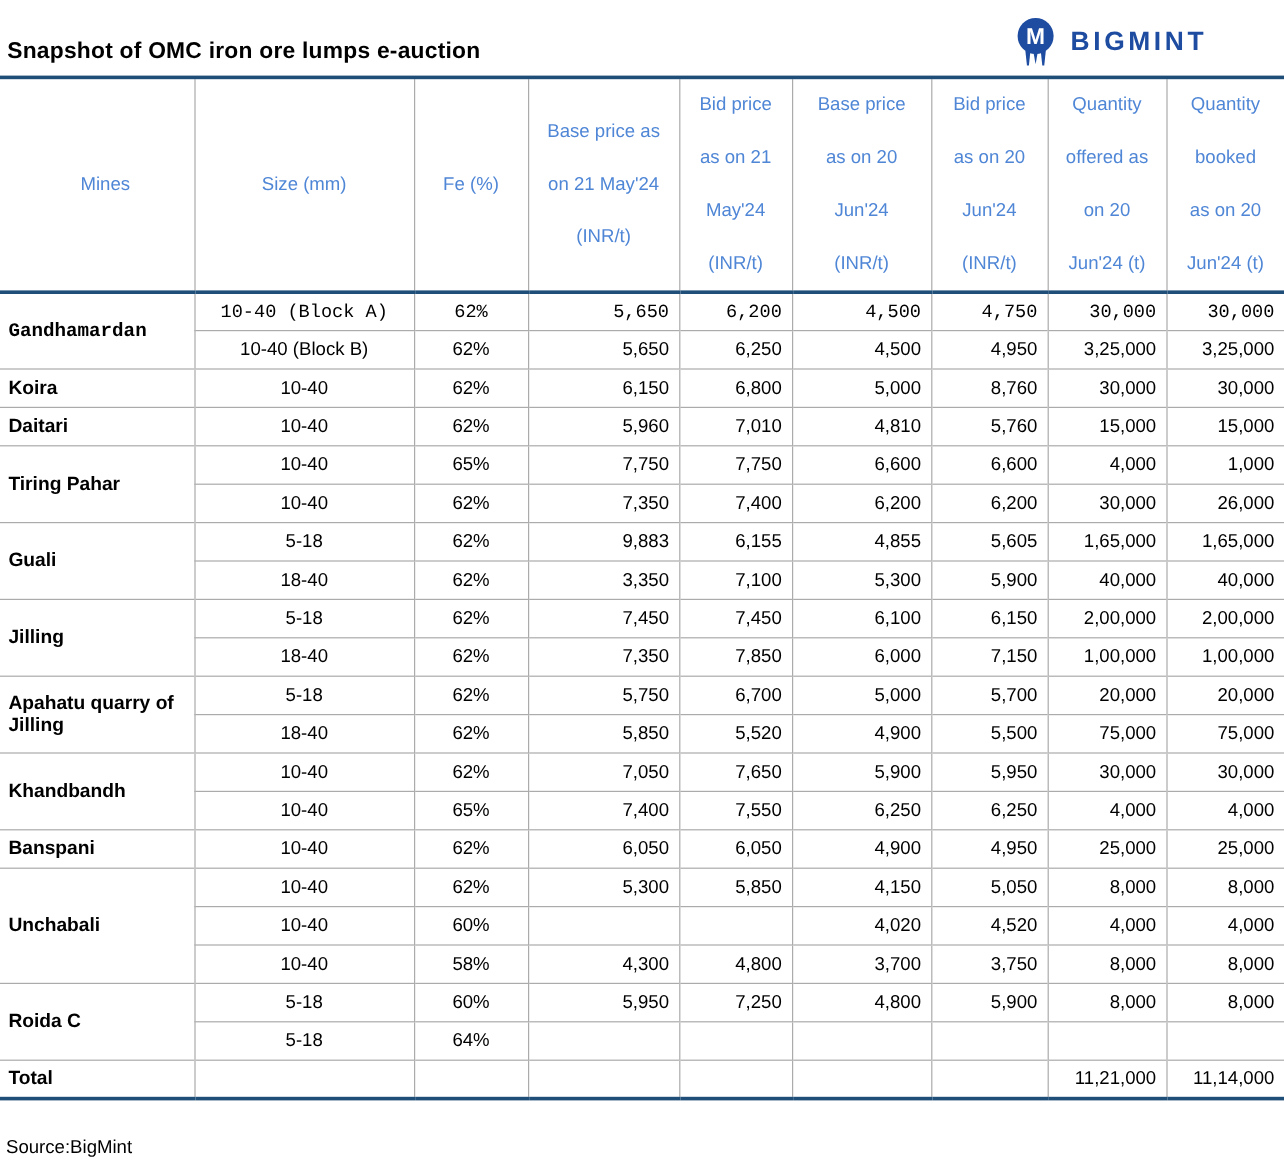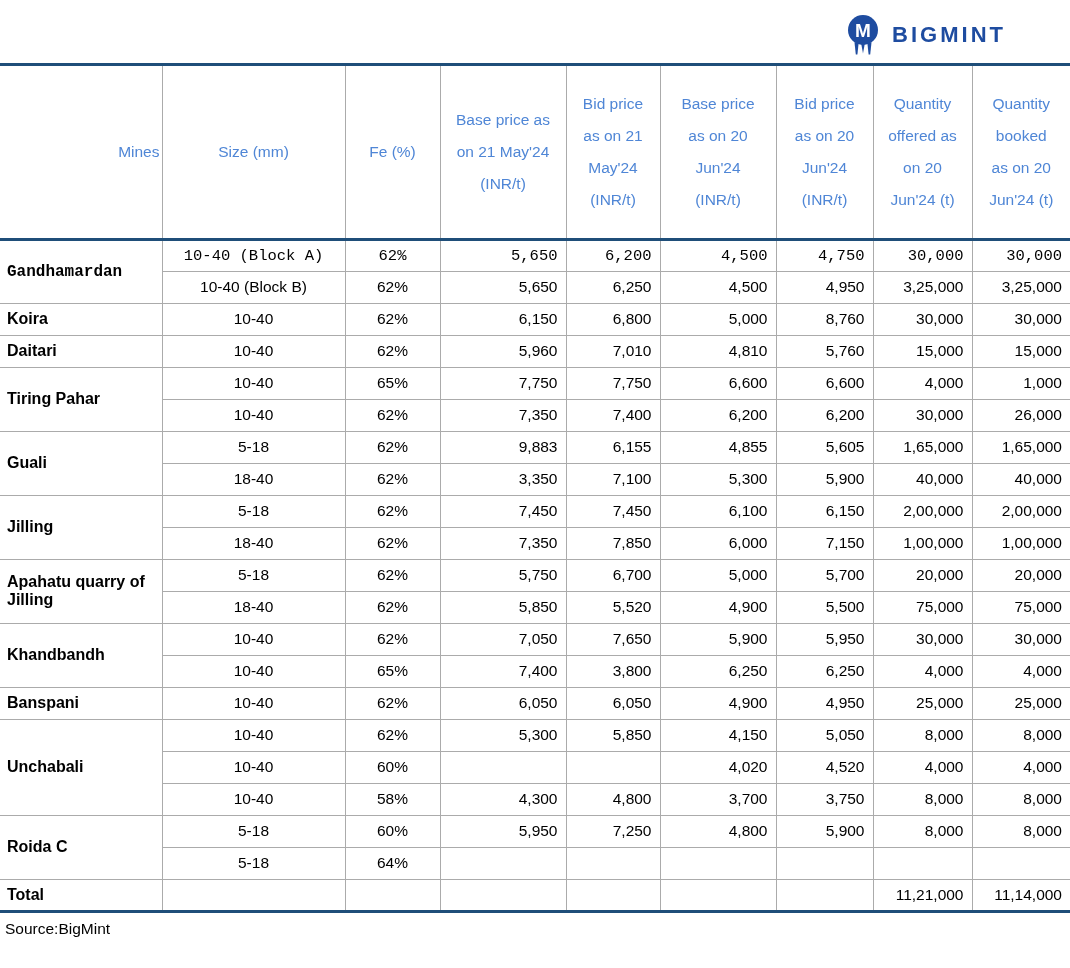--- a/index.html
+++ b/index.html
@@ -16,37 +16,38 @@
   }
   .titlebar{position:relative;height:66px;border-bottom:3px solid var(--accent-navy);}
   .title{position:absolute;left:6px;bottom:9px;font-size:19px;font-weight:700;letter-spacing:.2px;}
   .logo{position:absolute;right:64px;top:12px;display:flex;align-items:center;gap:8px;}
   .logo-text{font-size:22px;font-weight:800;letter-spacing:3px;color:var(--logo-blue);}
   table{border-collapse:collapse;width:1070px;table-layout:fixed;}
   th,td{border-right:1px solid var(--grid-gray);overflow:hidden;}
   th:last-child,td:last-child{border-right:none;}
   thead th{
     height:173px;border-bottom:3px solid var(--accent-navy);
-    color:var(--header-blue);font-weight:400;font-size:15.5px;line-height:32px;
+    color:var(--header-blue);font-weight:400;font-size:15.5px;line-height:44px;
     white-space:pre-line;text-align:center;vertical-align:middle;padding:0 2px;
   }
-  thead th.h-mines{text-align:right;padding-left:16px;}
+  thead th.h-mines{text-align:center;padding-left:16px;}
   tbody td{height:32px;font-size:15.5px;vertical-align:middle;border-top:1px solid var(--grid-gray);}
   tbody.data tr:first-child td{border-top:none;font-family:Liberation Mono, monospace;}
   td.mine{font-weight:700;font-size:16px;text-align:left;padding-left:7px;}
   td.c-size{text-align:center;}
   td.c-fe{text-align:center;}
   td.c-num{text-align:right;padding-right:8px;}
   tbody.foot td{border-bottom:3px solid var(--accent-navy);}
-  .source{font-size:15.5px;padding:7px 0 0 5px;}
+  .source{font-size:15.5px;padding:7px 0 0 5px;margin-top:24px;}
 </style>
 </head>
 <body>
 
 <div class="titlebar">
+  <div class="title">Snapshot of OMC iron ore lumps e-auction</div>
   <div class="logo">
     <svg width="42" height="46" viewBox="0 0 42 46">
       <circle cx="21" cy="18" r="15" fill="#1E4CA0"></circle>
       <text x="21" y="25" text-anchor="middle" font-size="19" font-weight="bold" fill="#ffffff" font-family="Liberation Sans, sans-serif">M</text>
       <path d="M12.5 30.5 h4.2 l-1.3 12 h-1.6 z" fill="#1E4CA0"></path>
       <path d="M19.2 31.5 h3.6 l-1.8 10 z" fill="#1E4CA0"></path>
       <path d="M25.3 30.5 h4.2 l-1.3 12 h-1.6 z" fill="#1E4CA0"></path>
     </svg>
     <span class="logo-text">BIGMINT</span>
   </div>
@@ -230,21 +231,21 @@
         <td class="c-num">7,650</td>
         <td class="c-num">5,900</td>
         <td class="c-num">5,950</td>
         <td class="c-num">30,000</td>
         <td class="c-num">30,000</td>
       </tr>
       <tr>
         <td class="c-size">10-40</td>
         <td class="c-fe">65%</td>
         <td class="c-num">7,400</td>
-        <td class="c-num">3,800</td>
+        <td class="c-num">7,550</td>
         <td class="c-num">6,250</td>
         <td class="c-num">6,250</td>
         <td class="c-num">4,000</td>
         <td class="c-num">4,000</td>
       </tr>
       <tr>
         <td class="mine" rowspan="1">Banspani</td>
         <td class="c-size">10-40</td>
         <td class="c-fe">62%</td>
         <td class="c-num">6,050</td>

